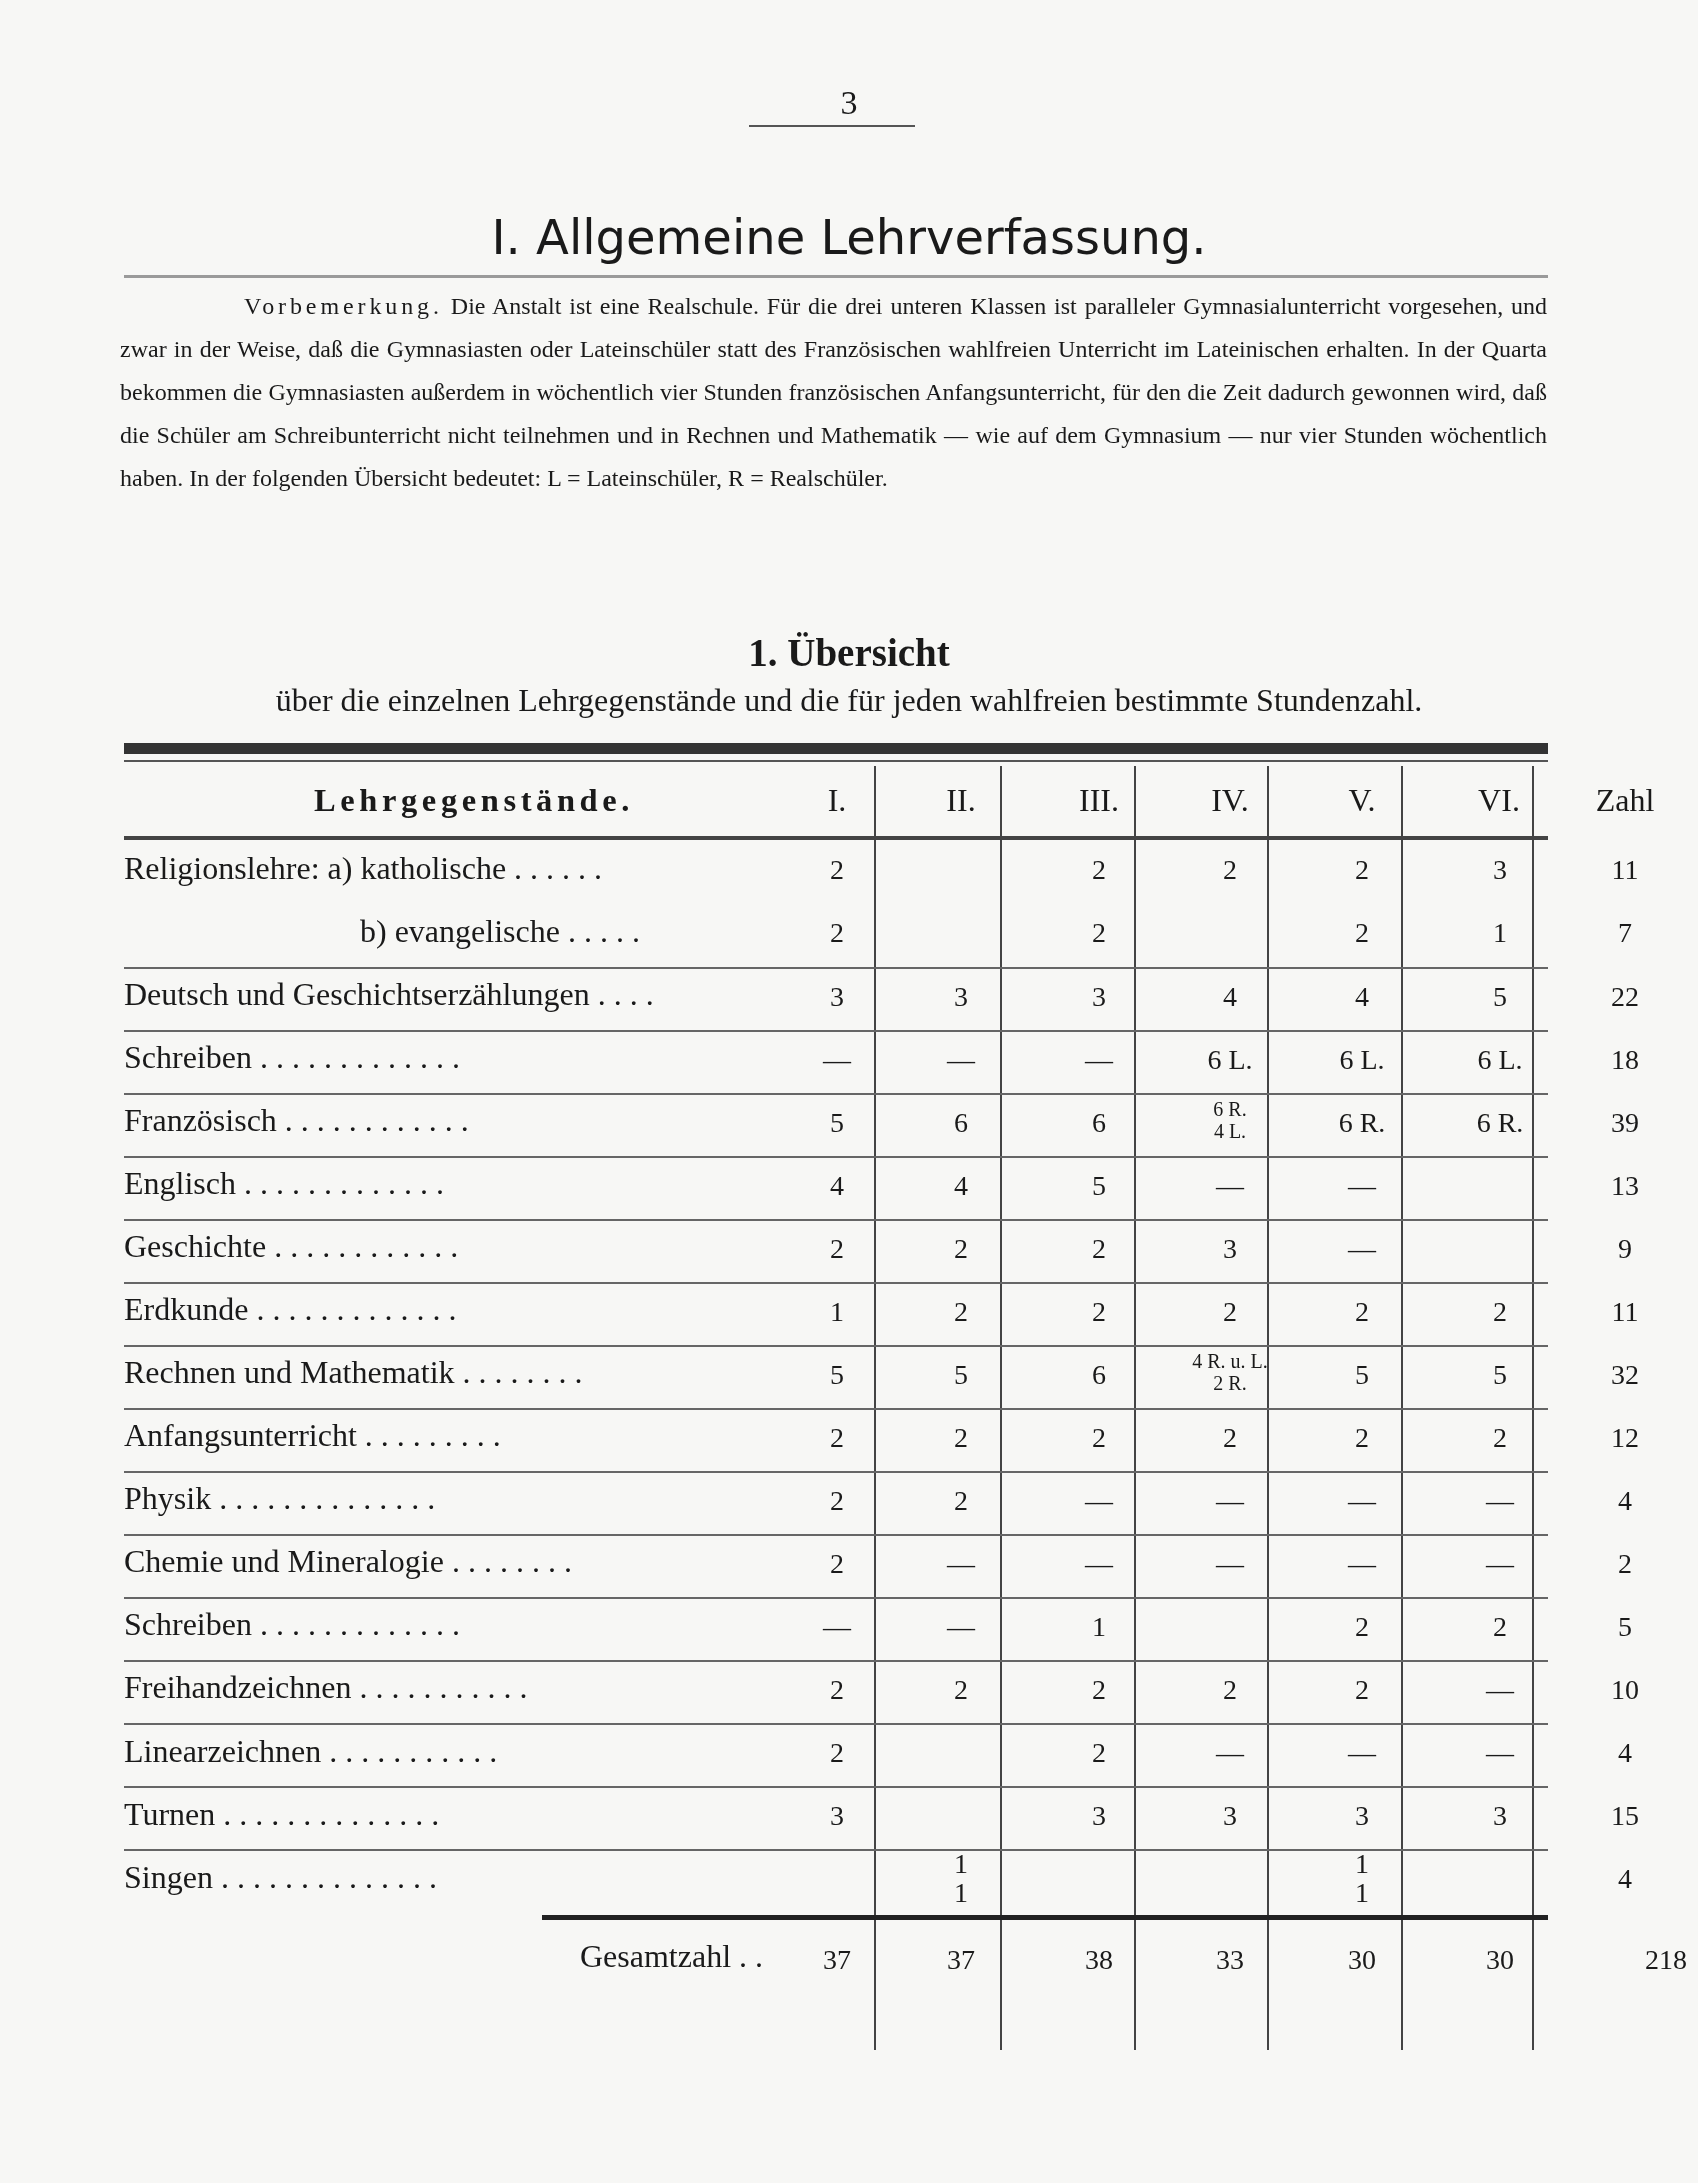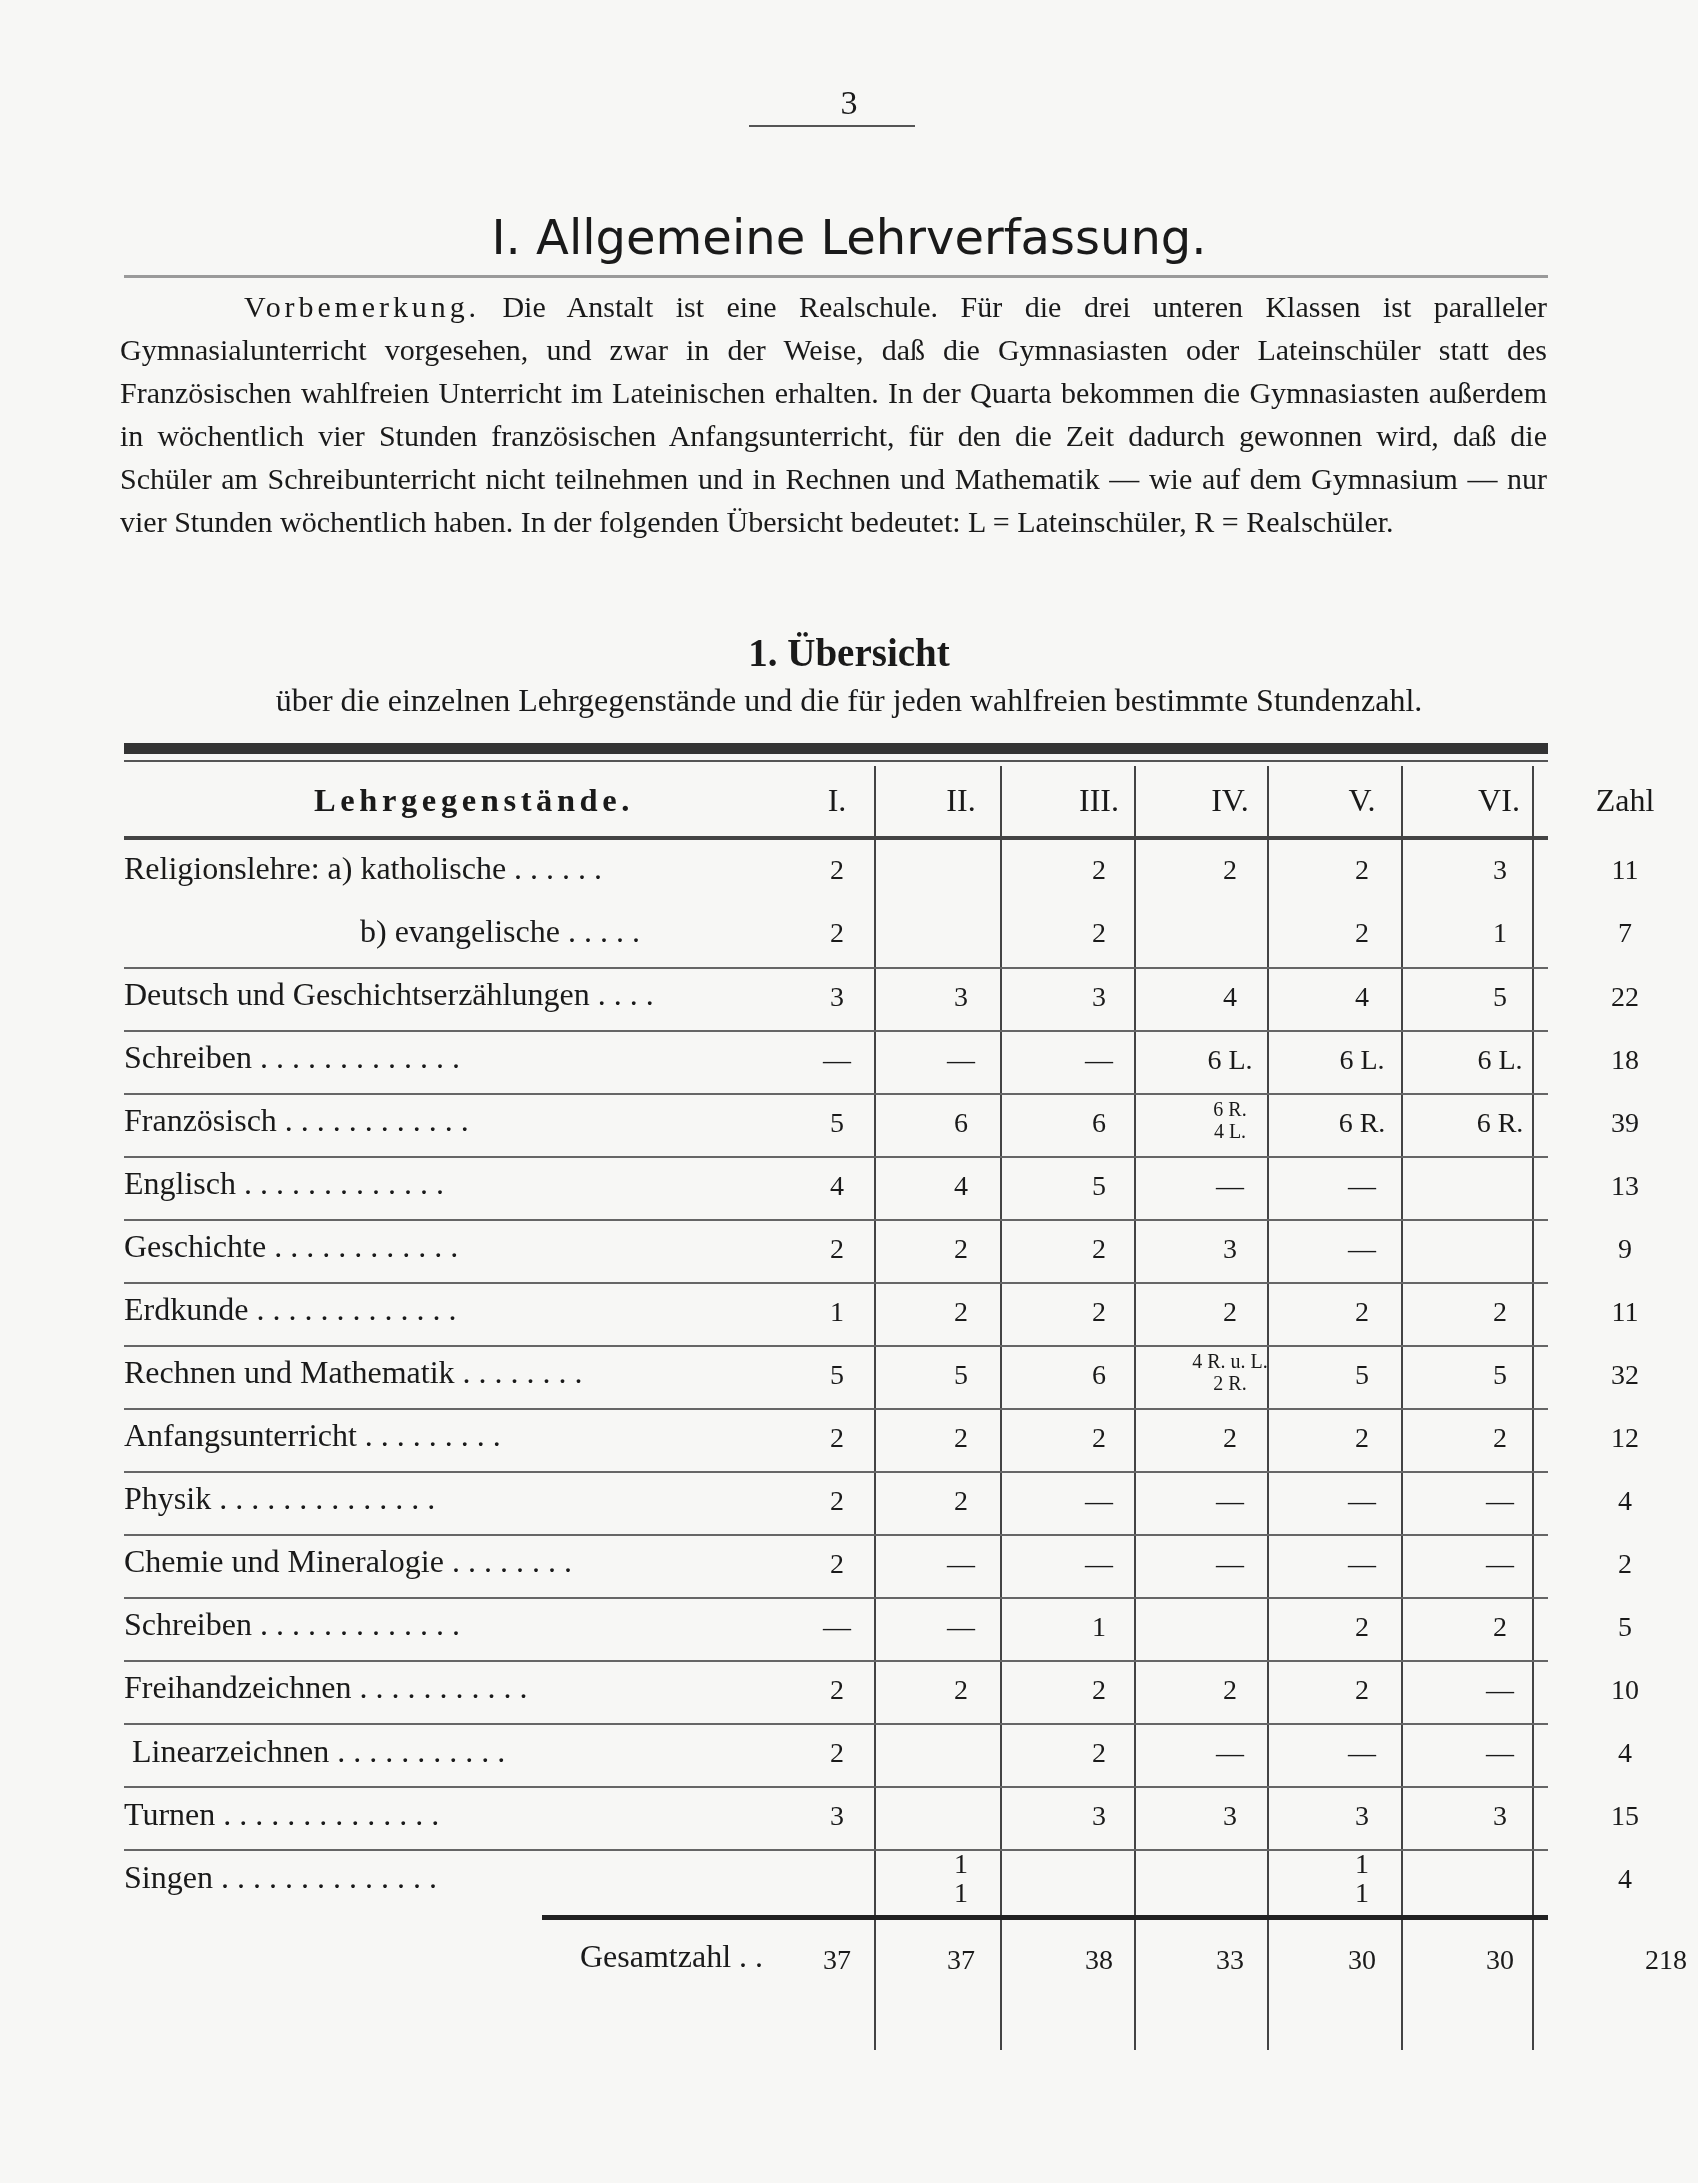--- a/index.html
+++ b/index.html
@@ -3,21 +3,21 @@
 <meta charset="utf-8">
 <style>
   html,body{margin:0;padding:0;}
   body{width:1698px;height:2183px;background:#f7f7f5;position:relative;overflow:hidden;
        font-family:"Liberation Serif","DejaVu Serif",serif;color:#1a1a1a;}
   .page-num{position:absolute;top:84px;left:0;width:1698px;text-align:center;font-size:34px;}
   .page-num-rule{position:absolute;top:125px;left:749px;width:166px;height:2.3px;background:#555;}
   .title{position:absolute;top:209px;left:0;width:1698px;text-align:center;
          font-family:"DejaVu Sans","Liberation Sans",sans-serif;font-size:48px;font-weight:normal;letter-spacing:0px;}
   .title-rule{position:absolute;top:275px;left:124px;width:1424px;height:3.1px;background:#9a9a9a;}
-  .para{position:absolute;top:285px;left:120px;width:1427px;font-size:30px;line-height:43px;text-align:justify;}
+  .para{position:absolute;top:285px;left:120px;width:1427px;font-size:24px;line-height:43px;text-align:justify;}
   .para .spaced{letter-spacing:3.9px;}
   .para .indent{display:inline-block;width:124px;}
   .sub-title{position:absolute;top:630px;left:0;width:1698px;text-align:center;font-size:39px;font-weight:bold;}
   .sub-caption{position:absolute;top:682px;left:0;width:1698px;text-align:center;font-size:32px;}
   .tbl{position:absolute;top:743px;left:124px;width:1424px;}
   .top-rule{position:absolute;top:0;left:0;width:1424px;height:10.8px;background:#333;}
   .top-rule2{position:absolute;top:17px;left:0;width:1424px;height:2.3px;background:#555;}
   .row-line{position:absolute;left:0;width:1424px;height:2.3px;background:#666;}
   .cell{position:absolute;text-align:center;font-size:28px;}
   .label{position:absolute;left:0;font-size:32px;white-space:nowrap;}
@@ -181,21 +181,21 @@
       <div class="row-line" style="top: 917px;"></div>
       <div class="label" style="top: 926px; left: 0px;">Freihandzeichnen . . . . . . . . . . .</div>
       <div class="cell" style="left: 651px; width: 124px; top: 931px;">2</div>
       <div class="cell" style="left: 775px; width: 124px; top: 931px;">2</div>
       <div class="cell" style="left: 913px; width: 124px; top: 931px;">2</div>
       <div class="cell" style="left: 1044px; width: 124px; top: 931px;">2</div>
       <div class="cell" style="left: 1176px; width: 124px; top: 931px;">2</div>
       <div class="cell" style="left: 1314px; width: 124px; top: 931px;">—</div>
       <div class="cell" style="left: 1439px; width: 124px; top: 931px;">10</div>
       <div class="row-line" style="top: 980px;"></div>
-      <div class="label" style="top: 990px; left: 8px;">Linearzeichnen . . . . . . . . . . .</div>
+      <div class="label" style="top: 990px; left: 0px;">Linearzeichnen . . . . . . . . . . .</div>
       <div class="cell" style="left: 651px; width: 124px; top: 994px;">2</div>
       <div class="cell" style="left: 913px; width: 124px; top: 994px;">2</div>
       <div class="cell" style="left: 1044px; width: 124px; top: 994px;">—</div>
       <div class="cell" style="left: 1176px; width: 124px; top: 994px;">—</div>
       <div class="cell" style="left: 1314px; width: 124px; top: 994px;">—</div>
       <div class="cell" style="left: 1439px; width: 124px; top: 994px;">4</div>
       <div class="row-line" style="top: 1043px;"></div>
       <div class="label" style="top: 1053px; left: 0px;">Turnen . . . . . . . . . . . . . .</div>
       <div class="cell" style="left: 651px; width: 124px; top: 1057px;">3</div>
       <div class="cell" style="left: 913px; width: 124px; top: 1057px;">3</div>

